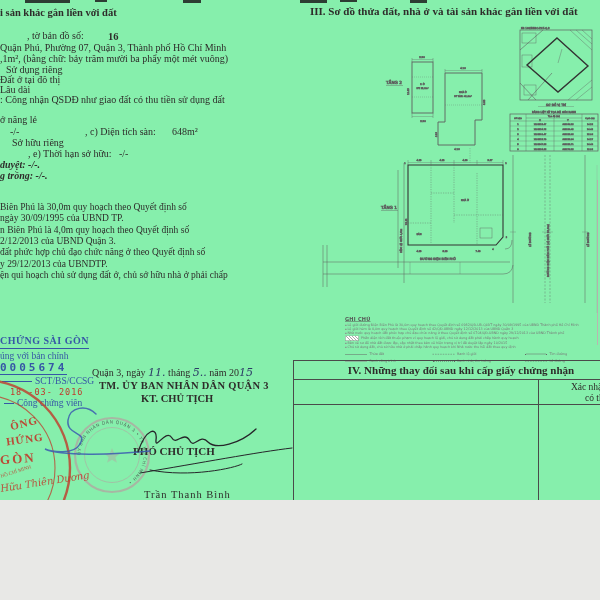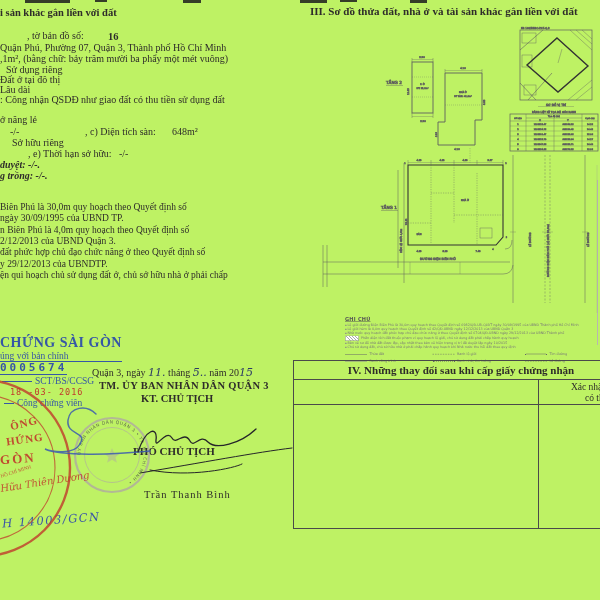--- a/index.html
+++ b/index.html
@@ -1,16 +1,16 @@
 <!DOCTYPE html>
 <html><head>
 <meta charset="utf-8">
 <style>
   html,body{margin:0;padding:0;background:#e8e8e6;}
-  .page{position:relative;width:600px;height:600px;background:#bef264;overflow:hidden;
+  .page{position:relative;width:600px;height:500px;background:#86efac;overflow:hidden;
         font-family:"Liberation Serif",serif;color:#2e2c2a;}
   .t{position:absolute;white-space:nowrap;line-height:1.05;}
   .b{font-weight:bold;}
   .bi{font-weight:bold;font-style:italic;}
   .blue{color:#3657a6;}
   .red{color:#c0392b;}
   .hw{font-family:"DejaVu Serif",serif;font-style:italic;color:#2b3a66;}
   .mark{position:absolute;background:#1d1d1d;opacity:.85;}
   .vline{position:absolute;background:#b9b6b0;}
   svg text{font-family:"DejaVu Sans",sans-serif;fill:#4a4a4a;}
@@ -68,21 +68,21 @@
   <div class="t bi" style="left:0;top:171px;font-size:10px;">g trồng: -/-.</div>
 
   <div class="t" style="left:0;top:203px;font-size:9.5px;">Biên Phú là 30,0m quy hoạch theo Quyết định số</div>
   <div class="t" style="left:0;top:214px;font-size:9.5px;">ngày 30/09/1995 của UBND TP.</div>
   <div class="t" style="left:0;top:226px;font-size:9.5px;">n Biên Phú là 4,0m quy hoạch theo Quyết định số</div>
   <div class="t" style="left:0;top:237px;font-size:9.5px;">2/12/2013 của UBND Quận 3.</div>
   <div class="t" style="left:0;top:248px;font-size:9.5px;">đất phức hợp chủ đạo chức năng ở theo Quyết định số</div>
   <div class="t" style="left:0;top:260px;font-size:9.5px;">y 29/12/2013 của UBNDTP.</div>
   <div class="t" style="left:0;top:271px;font-size:9.5px;">ện qui hoạch chủ sử dụng đất ở, chủ sở hữu nhà ở phải chấp</div>
 
-  <div class="t b blue" style="left:0;top:336px;font-size:14px;letter-spacing:.5px;border-bottom:1px solid #3657a6;padding-bottom:10px;">CHỨNG SÀI GÒN</div>
+  <div class="t b blue" style="left:0;top:336px;font-size:10px;letter-spacing:.5px;border-bottom:1px solid #3657a6;padding-bottom:1px;">CHỨNG SÀI GÒN</div>
   <div class="t blue" style="left:0;top:352px;font-size:9.5px;">úng với bản chính</div>
   <div class="t b blue" style="left:0;top:362px;font-size:11px;font-family:'DejaVu Sans Mono',monospace;letter-spacing:3px;border-bottom:1px solid #3657a6;text-align:center;">0005674</div>
   <div class="t blue" style="left:2px;top:377px;font-size:9.5px;"><span style="display:inline-block;width:30px;border-top:1px solid #3657a6;vertical-align:middle;margin-right:3px;"></span><span>SCT/BS/CCSG</span></div>
   <div class="t red" style="left:10px;top:388px;font-size:8.5px;font-family:'DejaVu Sans Mono',monospace;letter-spacing:1px;">18 -03- 2016</div>
   <div class="t blue" style="left:4px;top:399px;font-size:9.5px;"><span style="display:inline-block;width:10px;border-top:1px solid #3657a6;vertical-align:middle;margin-right:3px;"></span><span>Công chứng viên</span></div>
 
   <div class="t" style="left:92px;top:367px;font-size:10px;">
     <span>Quận 3, ngày</span>
     <span class="hw" style="font-size:11px;">11.</span>
     <span>tháng</span>

